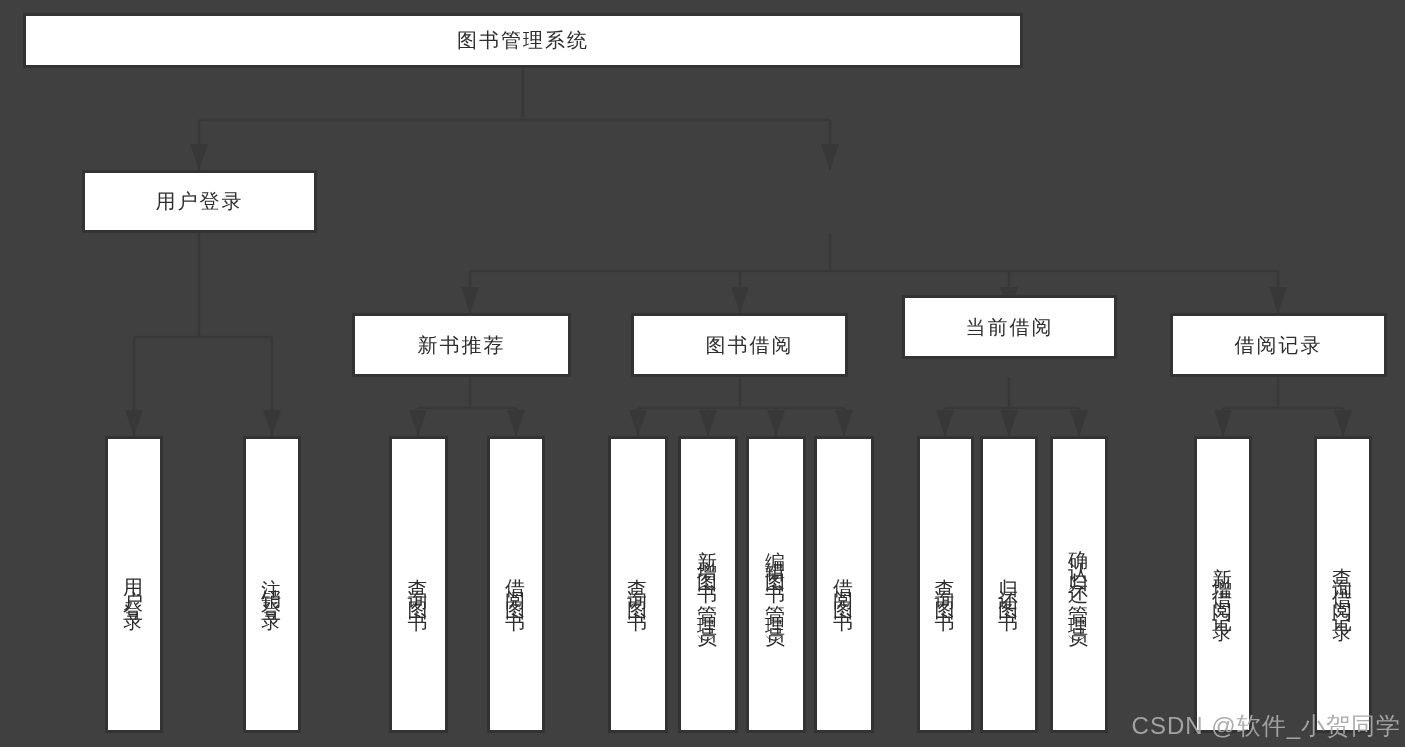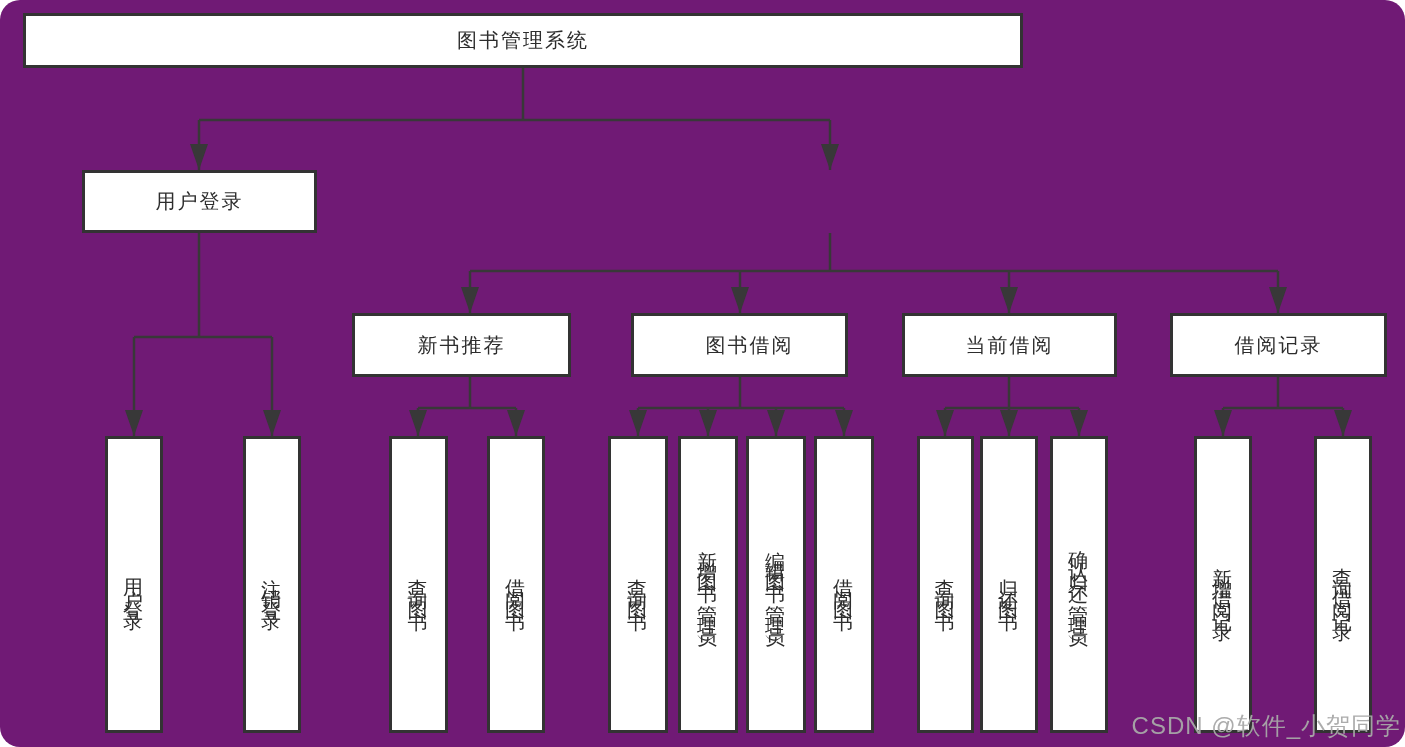--- a/index.html
+++ b/index.html
@@ -1,23 +1,22 @@
 <!DOCTYPE html>
 <html><head>
 <meta charset="utf-8">
 <title>diagram</title>
 <style>
   html,body { margin:0; padding:0; background:#ffffff; }
   .canvas {
     position:relative;
     width:1405px; height:747px;
-    background:#701a75;
+    background:#404040;
     font-family:"Liberation Sans", sans-serif;
     overflow:hidden;
-    border-radius:20px;
   }
   .connectors {
     position:absolute; left:0; top:0;
     width:1405px; height:747px;
     z-index:1;
   }
   .box {
     position:absolute;
     box-sizing:border-box;
     background:#ffffff;
@@ -99,21 +98,21 @@
   <div class="box" style="left:82px; top:170px; width:235px; height:63px;">
     <span class="hlabel">用户登录</span>
   </div>
 
   <div class="box" style="left:352px; top:313px; width:219px; height:64px;">
     <span class="hlabel">新书推荐</span>
   </div>
   <div class="box" style="left:631px; top:313px; width:217px; height:64px;padding-left:20px;">
     <span class="hlabel">图书借阅</span>
   </div>
-  <div class="box" style="left:902px; top:313px; width:215px; height:64px;">
+  <div class="box" style="left:902px; top:295px; width:215px; height:64px;">
     <span class="hlabel">当前借阅</span>
   </div>
   <div class="box" style="left:1170px; top:313px; width:217px; height:64px;">
     <span class="hlabel">借阅记录</span>
   </div>
 
   <div class="box leaf" style="left:105px; top:436px; width:58px; height:297px;">
     <span class="vlabel">用户登录</span>
   </div>
   <div class="box leaf" style="left:243px; top:436px; width:58px; height:297px;">

